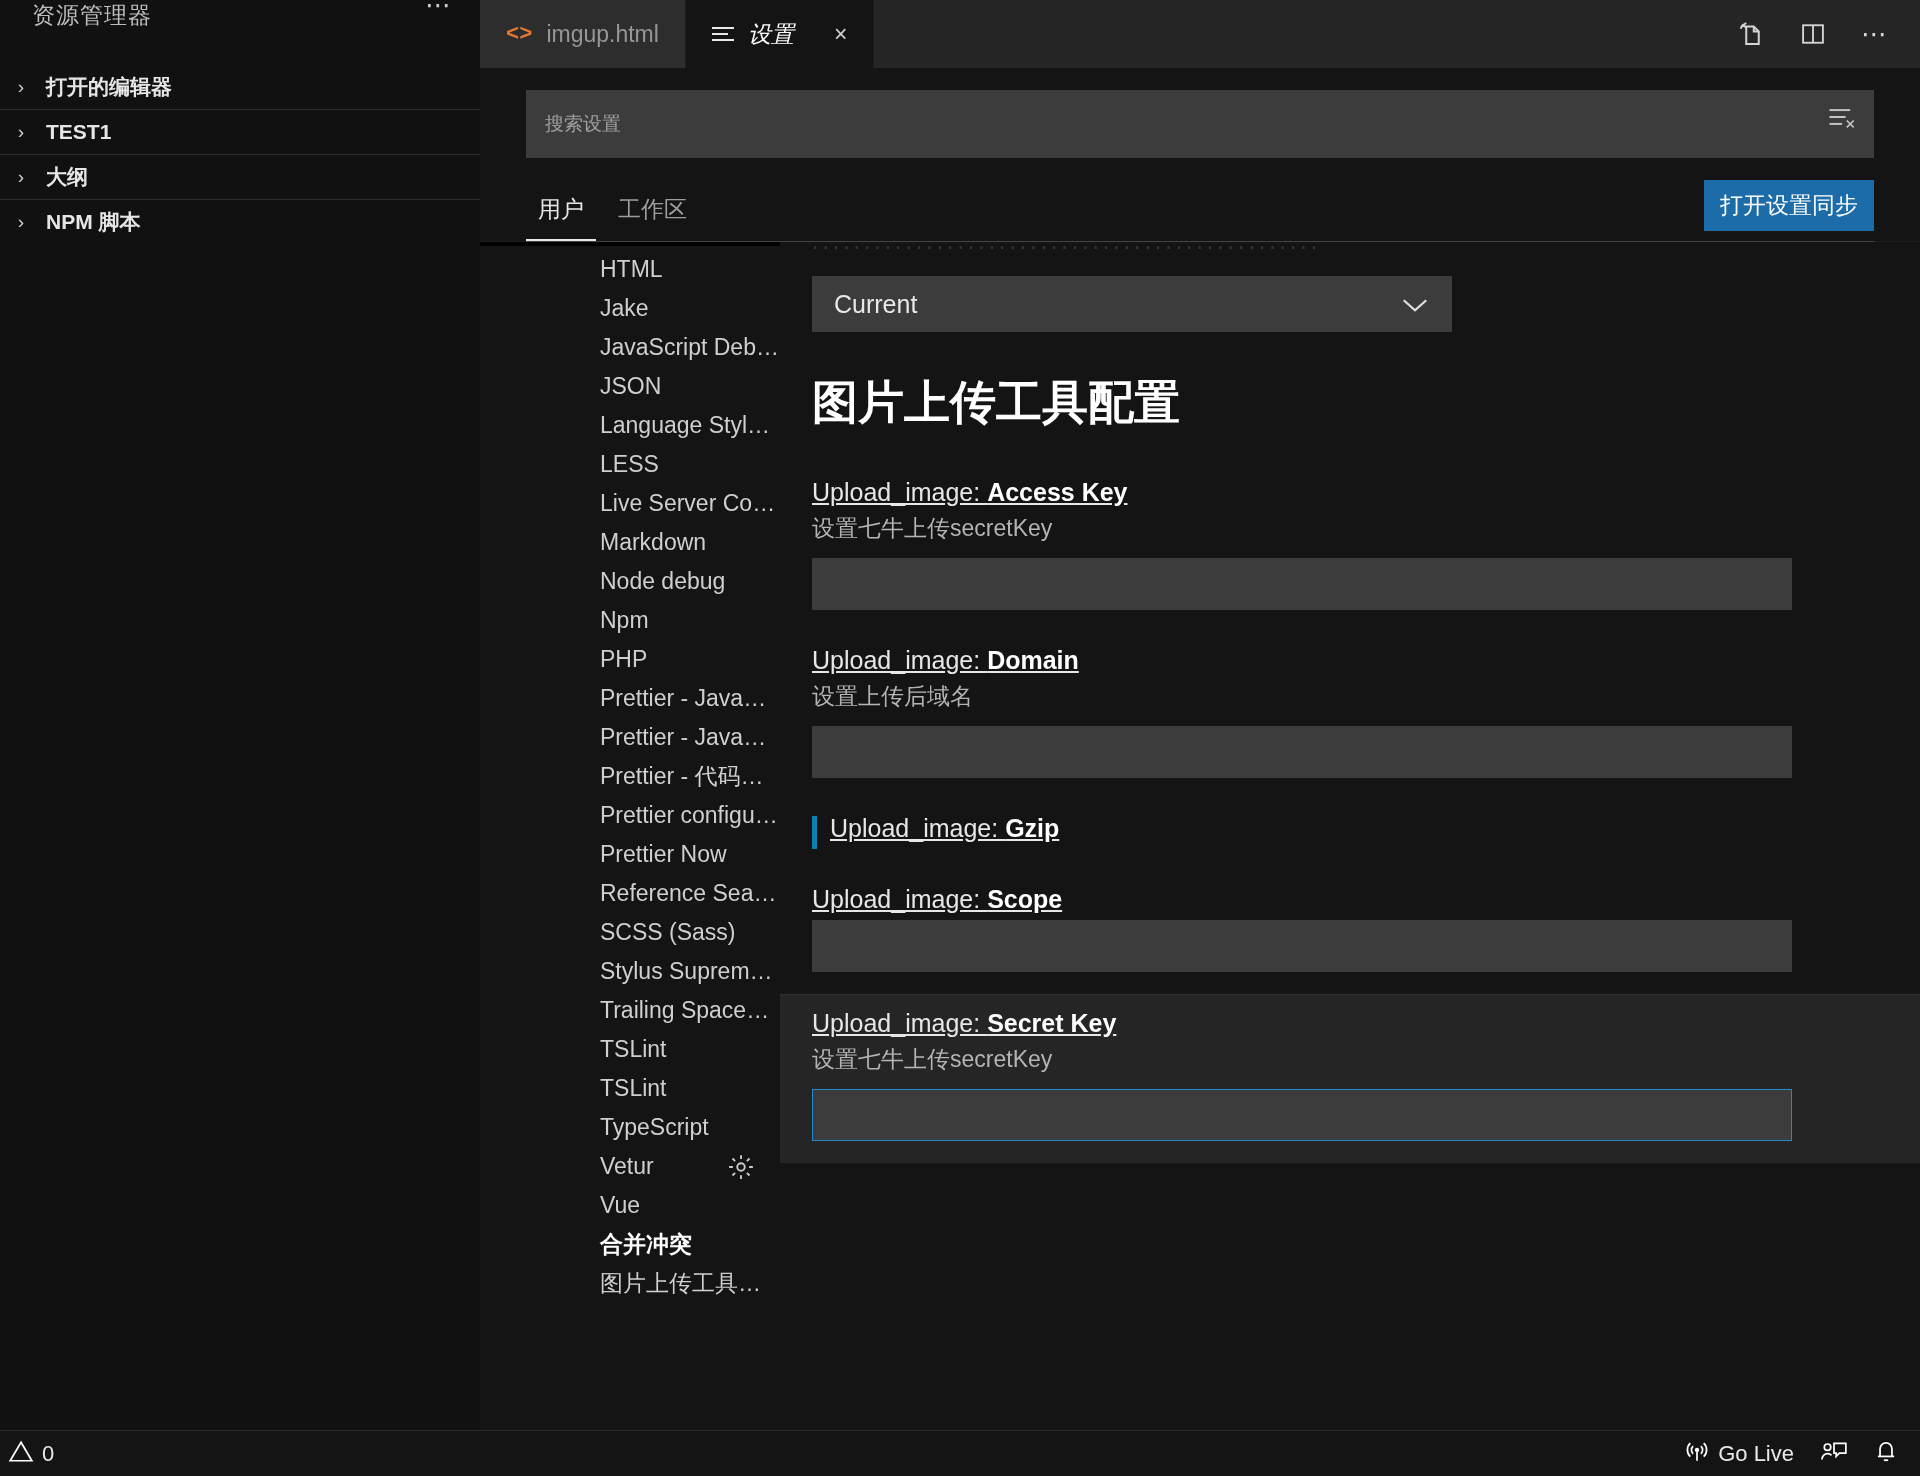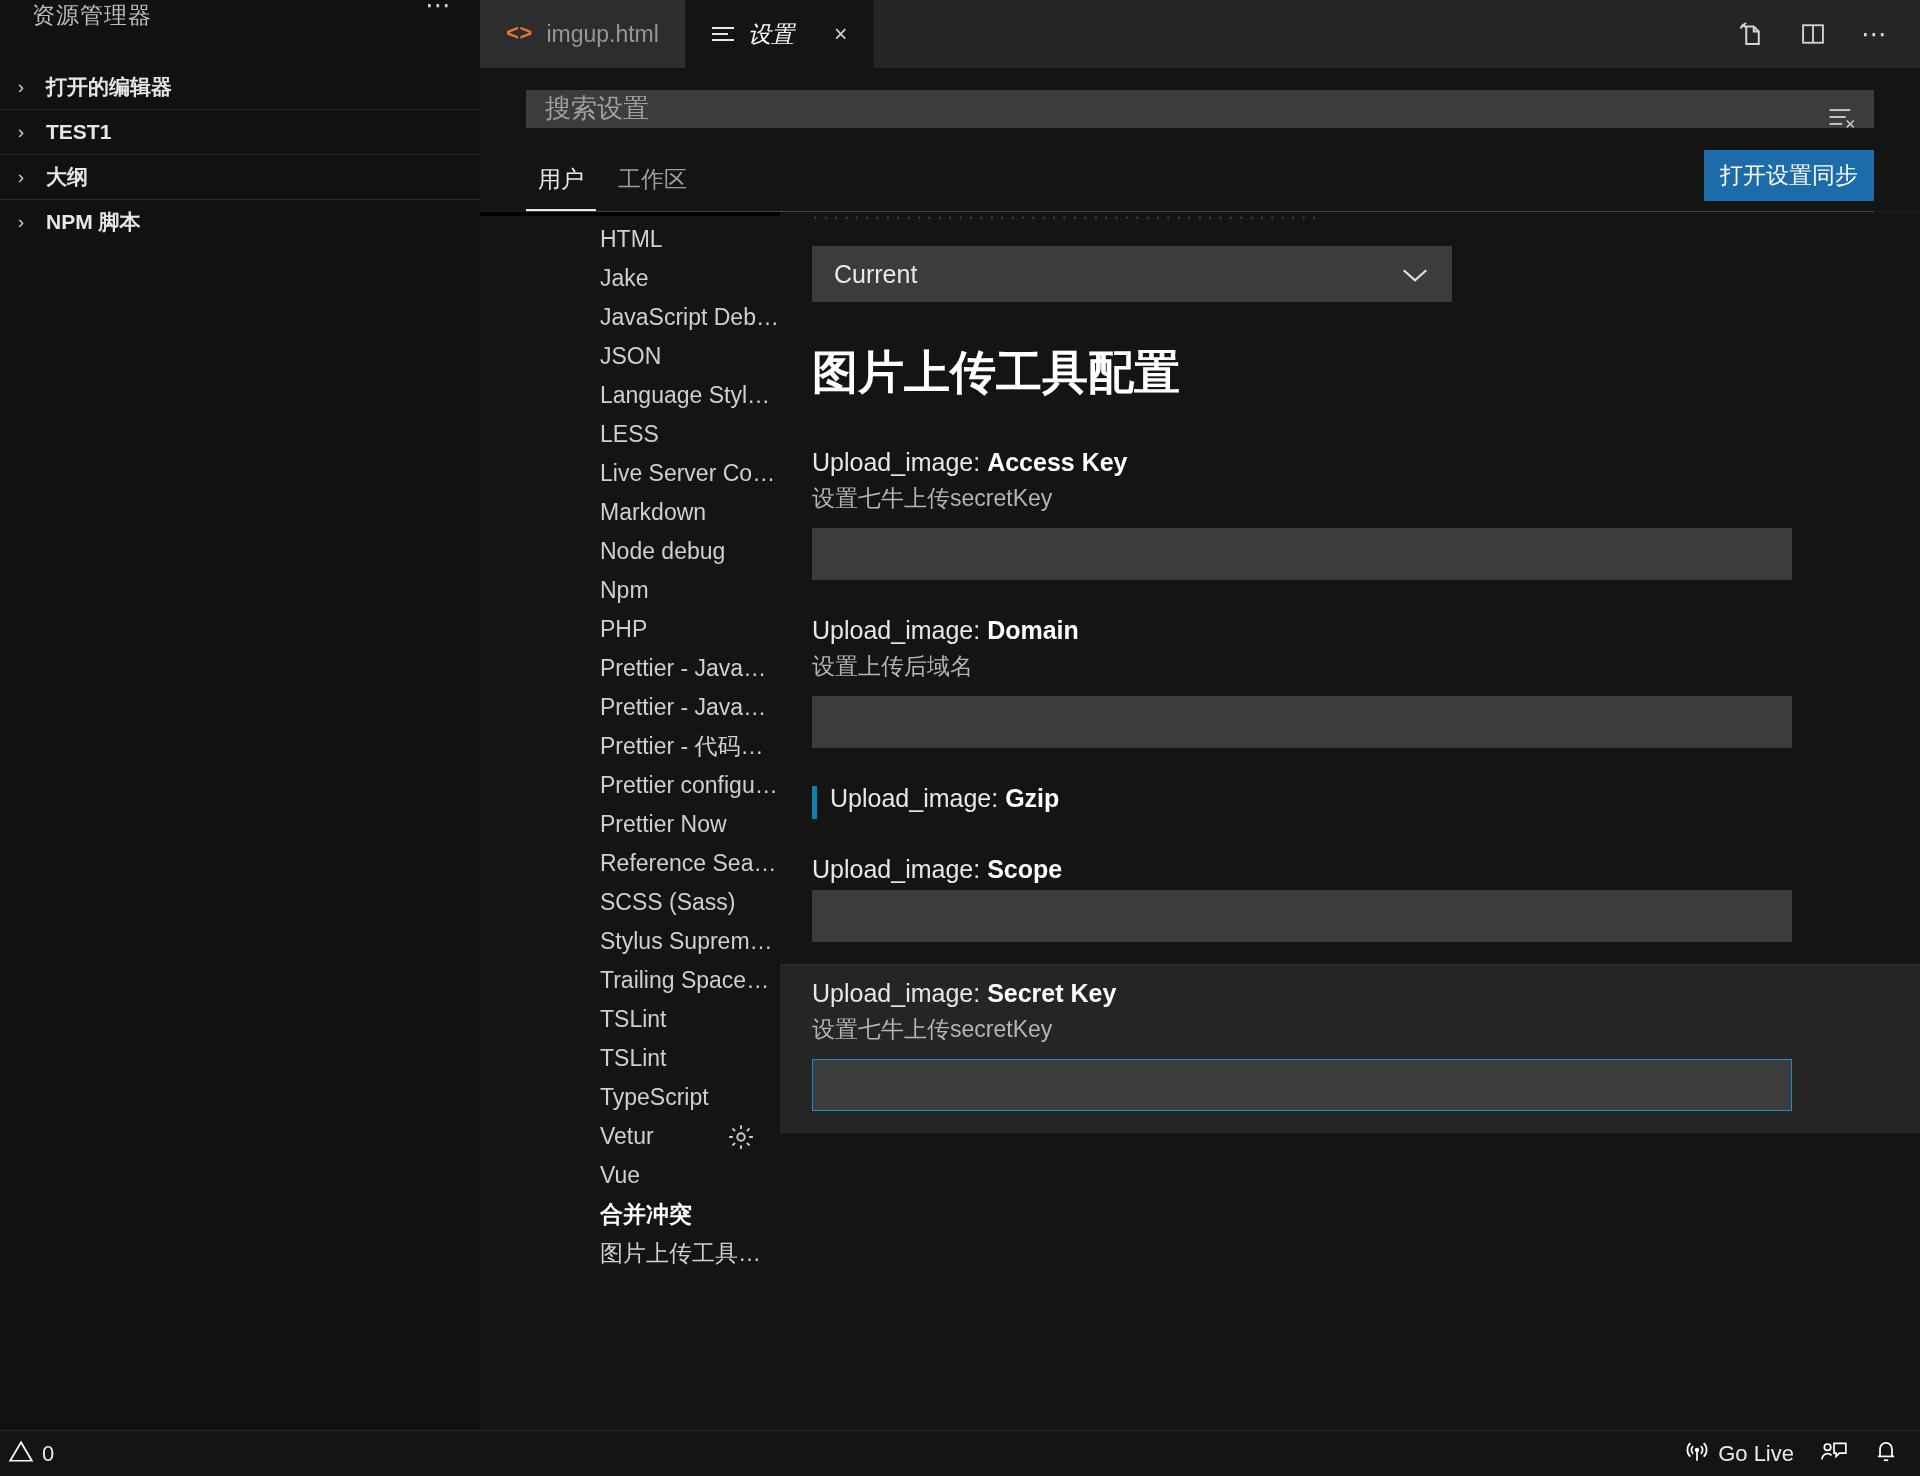--- a/index.html
+++ b/index.html
@@ -49,23 +49,23 @@
   .settings-icon i:nth-child(2){width:16px}
   .settings-icon i:nth-child(3){width:22px}
   .tabbar-spacer { flex:1 1 auto; background:#252526; }
   .tabbar-actions { display:flex; align-items:center; gap:34px; padding:0 30px; background:#252526; }
   .tabbar-actions .ic { color:#d4d4d4; cursor:pointer; display:flex; align-items:center; }
 
   
   .settings-head { background:#141414; padding: 22px 46px 0 46px; }
   .search-wrap { position:relative; }
   .search-box {
-    width:100%; height:38px; background:#3c3c3c; border:1px solid #3c3c3c; color:#cccccc;
-    font-size:26px; padding:0 62px 0 18px; outline:none;
-    font-family:Liberation Serif, serif;
+    width:100%; height:68px; background:#3c3c3c; border:1px solid #3c3c3c; color:#cccccc;
+    font-size:19px; padding:0 62px 0 18px; outline:none;
+    font-family:Liberation Sans, sans-serif;
   }
   .search-box::placeholder { color:#a0a0a0; }
   .clear-filter-ic { position:absolute; right:18px; top:14px; cursor:pointer; }
 
   .settings-tabrow { display:flex; align-items:flex-end; justify-content:space-between; margin-top:22px; position:relative; }
   .stabs { display:flex; gap:10px;justify-content:center; }
   .stab { font-size:23px; color:#9d9d9d; padding:6px 12px 14px 12px; cursor:pointer; border-bottom:2px solid transparent; }
   .stab.active { color:#e7e7e7; border-bottom-color:#e7e7e7; }
   .sync-btn {
     background:#1b6ca8; color:#ffffff; font-size:23px; border:none; cursor:pointer;
@@ -95,21 +95,21 @@
     display:flex; align-items:center; justify-content:space-between; padding:0 22px;
     margin-top:18px; cursor:pointer;
   }
   .page-title { font-size:46px; color:#ffffff; font-weight:bold; margin:40px 0 30px 0; }
 
   .setting-row { position:relative; padding:14px 0 22px 0; }
   .setting-row.modified { padding-left:18px; }
   .mod-bar { position:absolute; left:0; top:16px; bottom:22px; width:5px; background:#0f7fae; }
   .setting-row.hovered { background:#252526; margin-left:-32px; padding-left:32px; padding-right:12px; border-top:1px solid #2f2f2f; }
 
-  .s-title { font-size:25px; color:#e7e7e7; font-weight:normal; margin-bottom:6px; }
+  .s-title { font-size:25px; color:#e7e7e7; font-weight:normal; margin-bottom:6px;text-decoration:underline; }
   .s-title b { font-weight:bold; color:#ffffff; }
   .s-desc { font-size:23px; color:#b4b4b4; margin-bottom:14px; }
   .s-input {
     display:block; width:980px; height:52px; background:#3c3c3c; border:1px solid #3c3c3c;
     color:#e0e0e0; font-size:22px; padding:0 14px; outline:none;
   }
   .s-input.focused { border-color:#1f8ad2; }
   .s-check-row { display:flex; align-items:center; gap:20px; }
   .s-checkbox {
     width:38px; height:38px; background:#3c3c3c; border:1px solid #4a4a4a;

